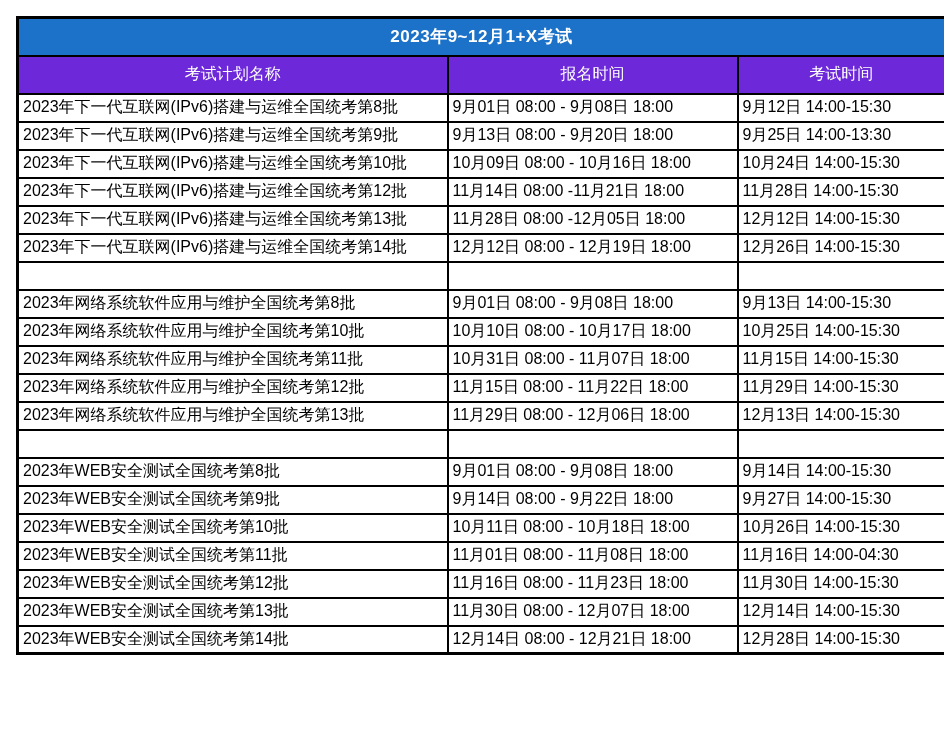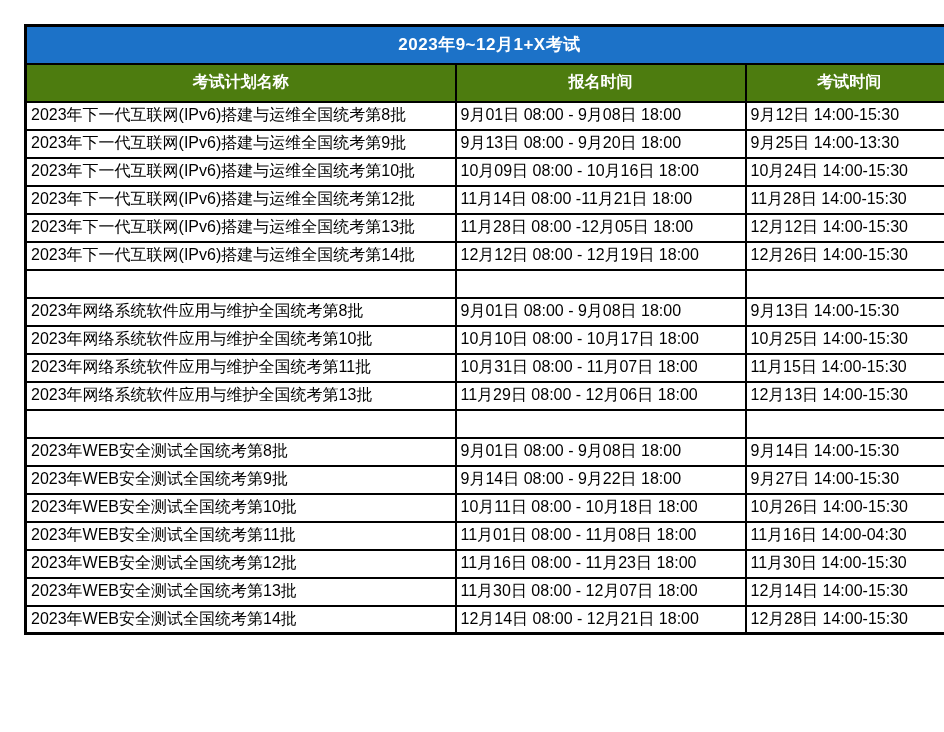--- a/index.html
+++ b/index.html
@@ -5,21 +5,21 @@
   * { box-sizing: border-box; }
   html, body {
     margin: 0;
     padding: 0;
     background: #ffffff;
     font-family: "Liberation Sans", "DejaVu Sans", sans-serif;
   }
   .page {
     width: 944px;
     height: 732px;
-    padding: 24px;
+    padding: 16px;
     background: #ffffff;
   }
   table.exam-table {
     width: 928px;
     border-collapse: collapse;
     table-layout: fixed;
     border: 3px solid #000000;
   }
   col.c-name { width: 430px; }
   col.c-reg  { width: 290px; }
@@ -36,24 +36,24 @@
   tr.title-row th {
     background: #1C72C8;
     color: #ffffff;
     font-size: 17px;
     font-weight: bold;
     text-align: center;
     letter-spacing: 0.5px;
   }
   tr.header-row { height: 38px; }
   tr.header-row th {
-    background: #4d7c0f;
+    background: #6d28d9;
     color: #ffffff;
     font-size: 16px;
-    font-weight: bold;
+    font-weight: normal;
     text-align: center;
   }
   tr.data-row { height: 28px; }
   tr.data-row td {
     font-size: 16px;
     color: #000000;
     text-align: left;
     background: #ffffff;
   }
 </style>
@@ -122,20 +122,25 @@
           <td>2023年网络系统软件应用与维护全国统考第10批</td>
           <td>10月10日 08:00 - 10月17日 18:00</td>
           <td>10月25日 14:00-15:30</td>
         </tr>
         <tr class="data-row">
           <td>2023年网络系统软件应用与维护全国统考第11批</td>
           <td>10月31日 08:00 - 11月07日 18:00</td>
           <td>11月15日 14:00-15:30</td>
         </tr>
         <tr class="data-row">
+          <td>2023年网络系统软件应用与维护全国统考第12批</td>
+          <td>11月15日 08:00 - 11月22日 18:00</td>
+          <td>11月29日 14:00-15:30</td>
+        </tr>
+        <tr class="data-row">
           <td>2023年网络系统软件应用与维护全国统考第13批</td>
           <td>11月29日 08:00 - 12月06日 18:00</td>
           <td>12月13日 14:00-15:30</td>
         </tr>
         <tr class="data-row">
           <td></td>
           <td></td>
           <td></td>
         </tr>
         <tr class="data-row">

